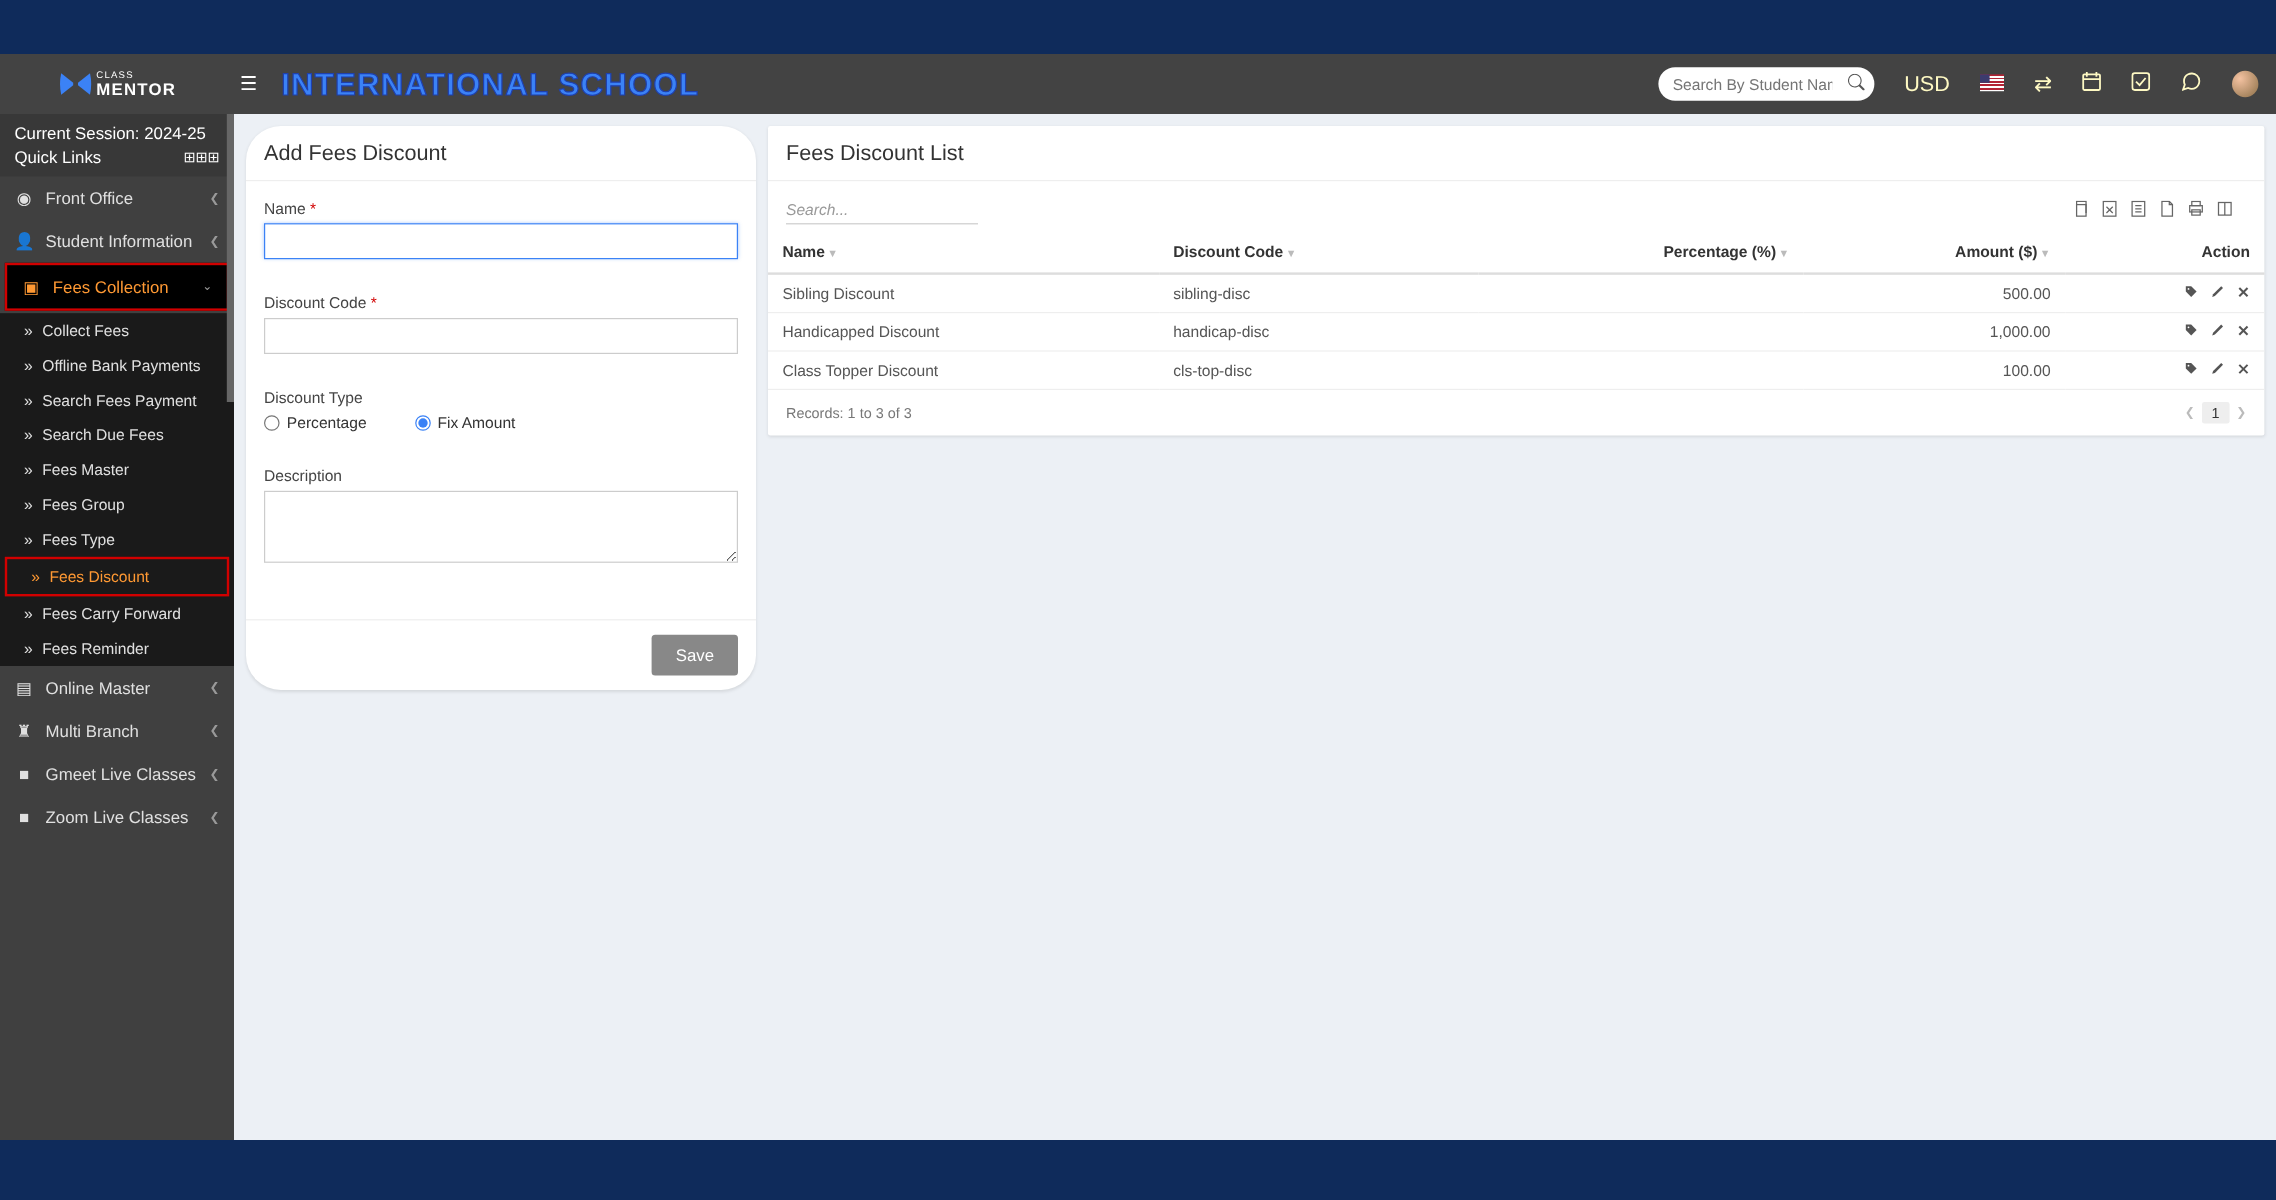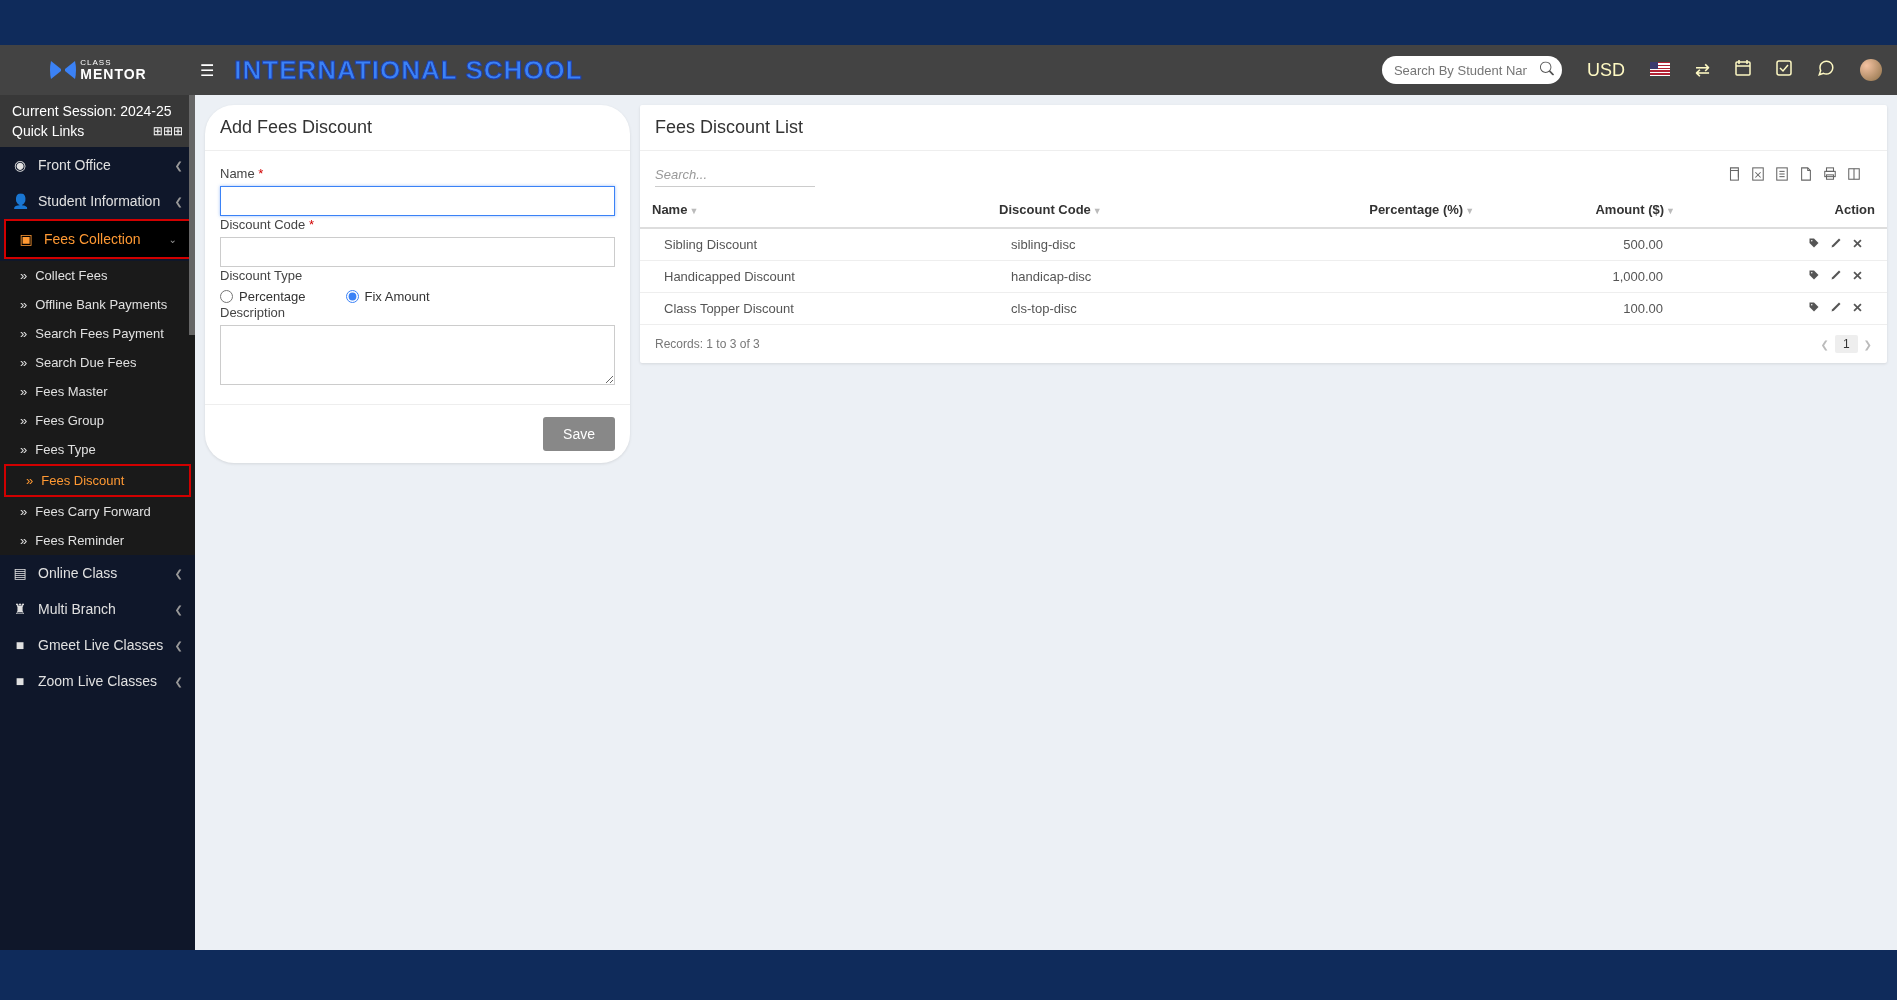--- a/index.html
+++ b/index.html
@@ -16,21 +16,21 @@
 .school-title { font-size: 26px; font-weight: bold; color: #3b82f6; -webkit-text-stroke: 1px #1e40af; letter-spacing: 1px; }
 .header-right { margin-left: auto; display: flex; align-items: center; gap: 25px; }
 .search-box { position: relative; }
 .search-box input { width: 180px; height: 28px; border-radius: 14px; border: none; padding: 0 35px 0 12px; font-size: 13px; outline: none; }
 .search-box .search-btn { position: absolute; right: 8px; top: 50%; transform: translateY(-50%); cursor: pointer; color: #555; }
 .header-item { color: #fef9c3; cursor: pointer; font-size: 18px; }
 .flag { width: 20px; height: 14px; background: linear-gradient(to bottom, #b22234 10%, #fff 10%, #fff 20%, #b22234 20%, #b22234 30%, #fff 30%, #fff 40%, #b22234 40%, #b22234 50%, #fff 50%, #fff 60%, #b22234 60%, #b22234 70%, #fff 70%, #fff 80%, #b22234 80%, #b22234 90%, #fff 90%); position: relative; display: inline-block; }
 .flag::before { content:''; position:absolute; top:0; left:0; width:8px; height:7px; background:#3c3b6e; }
 .avatar { width: 22px; height: 22px; border-radius: 50%; background: radial-gradient(circle at 30% 30%, #f4c2a1, #8b6f47); }
 .main-wrap { display: flex; height: calc(100vh - 95px - 50px); }
-.sidebar { width: 195px; background: #0f172a; color: #d0d0d0; overflow-y: auto; position: relative; }
+.sidebar { width: 195px; background: #404040; color: #d0d0d0; overflow-y: auto; position: relative; }
 .sidebar-header { background: #383838; padding: 8px 12px; font-size: 14px; }
 .session-text { color: #fff; margin-bottom: 4px; }
 .quick-links { display: flex; justify-content: space-between; align-items: center; color: #fff; }
 .grid-icon { font-size: 12px; }
 .menu-item { display: flex; align-items: center; justify-content: space-between; padding: 10px 12px; cursor: pointer; font-size: 14px; color: #e0e0e0; }
 .menu-item .left { display: flex; align-items: center; gap: 10px; }
 .menu-item.active-box { border: 2px solid #d10000; background: #000; color: #ff9933; margin: 0 4px 2px 4px; }
 .submenu { background: #1a1a1a; }
 .submenu-item { display: flex; align-items: center; gap: 8px; padding: 7px 12px 7px 20px; cursor: pointer; font-size: 13px; color: #e0e0e0; }
 .submenu-item.active-box { border: 2px solid #d10000; color: #ff9933; margin: 0 4px; }
@@ -40,37 +40,37 @@
 .card { background: #fff; border-radius: 2px; box-shadow: 0 1px 3px rgba(0,0,0,0.1); }
 .card-left { width: 425px; flex-shrink: 0; height: fit-content; border-radius: 29px; }
 .card-right { flex: 1; height: fit-content; }
 .card-header { padding: 12px 15px; border-bottom: 1px solid #eee; font-size: 18px; color: #333; }
 .card-body { padding: 15px; }
 .form-label { display: block; font-size: 13px; color: #444; margin-bottom: 5px; }
 .req { color: #d10000; }
 .form-control { width: 100%; height: 30px; border: 1px solid #ccc; padding: 0 8px; font-size: 13px; outline: none; }
 .form-control.focused { border: 1px solid #3b82f6; box-shadow: 0 0 3px rgba(59,130,246,0.5); }
 textarea.form-control { height: 60px; padding: 6px 8px; resize: vertical; }
-.form-group { margin-bottom: 1px; }
+.form-group { margin-bottom: 29px; }
 .form-row { display: flex; gap: 10px; }
 .form-row > div { flex: 1; }
 .radio-group { display: flex; gap: 40px; }
 .radio-opt { display: flex; align-items: center; gap: 6px; font-size: 13px; cursor: pointer; }
 .radio-opt input { cursor: pointer; accent-color: #3b82f6; }
 .card-footer { padding: 12px 15px; border-top: 1px solid #eee; text-align: right; }
 .btn-save { background: #888; color: #fff; border: none; padding: 9px 20px; font-size: 14px; cursor: pointer; border-radius: 3px; }
 .list-toolbar { display: flex; justify-content: space-between; align-items: center; padding: 12px 26px 5px 15px; }
 .list-search { border: none; border-bottom: 1px solid #ccc; font-size: 13px; padding: 4px 0; width: 160px; outline: none; font-style: italic; color: #888; }
 .list-search::placeholder { color: #999; font-style: italic; }
 .toolbar-icons { display: flex; gap: 10px; color: #666; }
 .toolbar-icons span { cursor: pointer; font-size: 14px; }
 table { width: 100%; border-collapse: collapse; }
 th { text-align: left; padding: 10px 12px; font-size: 13px; font-weight: bold; color: #333; border-bottom: 2px solid #ddd; }
 th .sort { color: #bbb; font-size: 9px; margin-left: 2px; }
-td { padding: 8px 24px; font-size: 13px; color: #555; border-bottom: 1px solid #eee; }
+td { padding: 8px 12px; font-size: 13px; color: #555; border-bottom: 1px solid #eee; }
 .text-right { text-align: right; }
 .action-icons { display: flex; gap: 10px; justify-content: flex-end; color: #555; }
 .action-icons span { cursor: pointer; font-size: 13px; }
 .table-footer { display: flex; justify-content: space-between; align-items: center; padding: 10px 15px; font-size: 12px; color: #777; }
 .pagination { display: flex; align-items: center; gap: 6px; }
 .page-num { background: #eee; padding: 2px 8px; border-radius: 2px; color: #333; }
 .page-arrow { color: #bbb; cursor: pointer; font-size: 10px; }
 .bottom-bar { height: 50px; background: #0f2b5b; }
 .scroll-thumb { position: absolute; right: 0; top: 0; width: 6px; height: 240px; background: #666; }
 </style>
@@ -200,21 +200,21 @@
           <span>Fees Carry Forward</span>
         </div>
       <div class="submenu-item">
           <span>»</span>
           <span>Fees Reminder</span>
         </div>
     </div>
     <div class="menu-item">
       <span class="left">
           <span class="menu-icon">▤</span>
-          <span>Online Class</span>
+          <span>Online Master</span>
         </span>
       <span class="chev">❮</span>
     </div>
     <div class="menu-item">
       <span class="left">
           <span class="menu-icon">♜</span>
           <span>Multi Branch</span>
         </span>
       <span class="chev">❮</span>
     </div>

